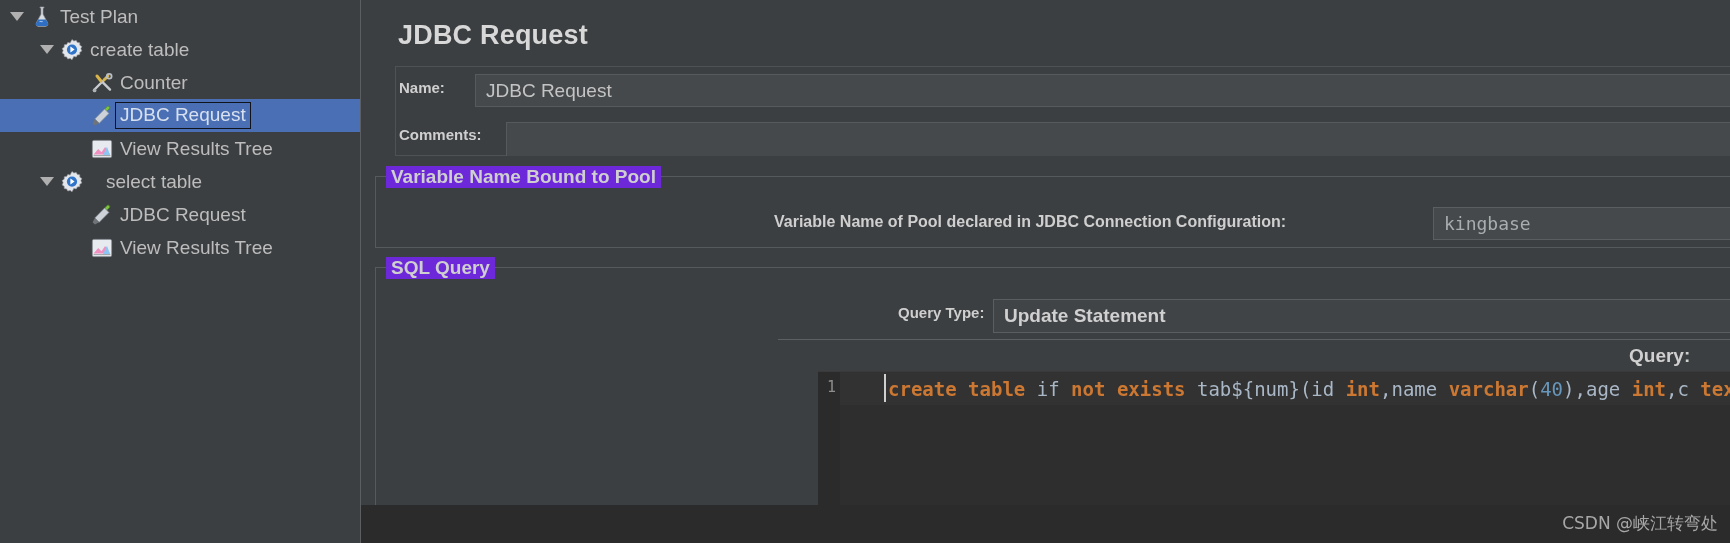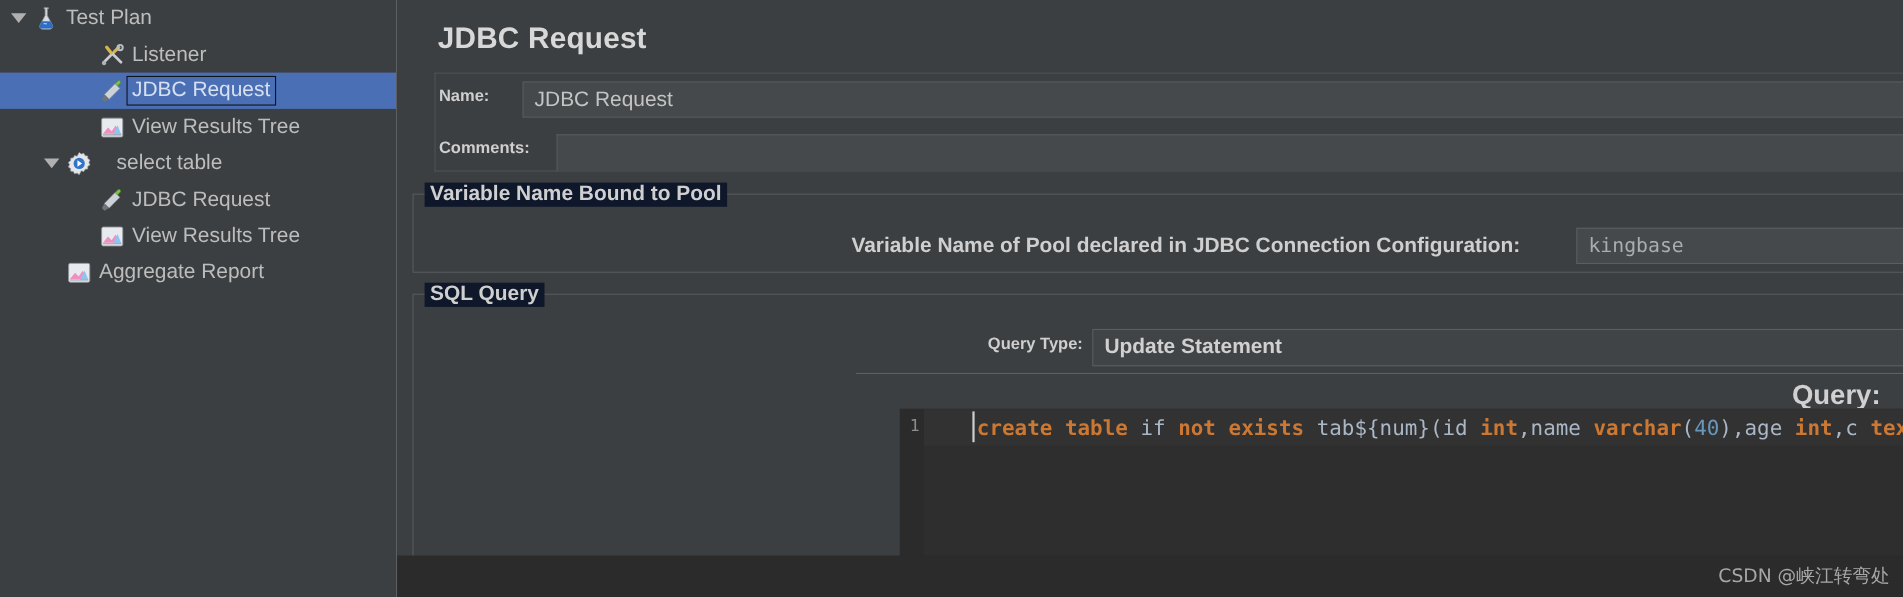--- a/index.html
+++ b/index.html
@@ -152,40 +152,40 @@
   
   .group {
     position: absolute;
     border: 1px solid #555a5c;
     box-sizing: border-box;
   }
   .group-title {
     position: absolute;
     top: -11px;
     left: 10px;
-    background: #0f172a;
+    background: #6d28d9;
     padding: 0 5px;
     color: #cfcfcf;
     font-weight: bold;
     font-size: 19px;
     font-stretch: condensed;
   }
   #pool-group {
     left: 14px;
     top: 176px;
     right: -40px;
     height: 72px;
   }
   #pool-row-label {
     position: absolute;
     left: 413px;
     top: 213px;
     color: #cfcfcf;
     font-weight: bold;
-    font-size: 19px;
+    font-size: 16px;
     font-stretch: condensed;
     white-space: nowrap;
   }
   #pool-input {
     position: absolute;
     left: 1072px;
     top: 207px;
     right: -40px;
     height: 33px;
     background: #45494b;
@@ -232,21 +232,21 @@
     padding-left: 10px;
     white-space: nowrap;
     overflow: hidden;
   }
   #query-label {
     position: absolute;
     left: 1268px;
     top: 345px;
     color: #d0d0d0;
     font-weight: bold;
-    font-size: 25px;
+    font-size: 19px;
     font-stretch: condensed;
   }
   #query-sep {
     position: absolute;
     left: 417px;
     top: 339px;
     right: -40px;
     height: 1px;
     background: #5c6062;
   }
@@ -342,29 +342,40 @@
             <span class="tri"></span>
           </span>
           <span class="tree-icon" style="left: 30px;"><svg viewBox="0 0 24 24" width="24" height="24">
               <path d="M10 2h4v1h-1v6.2l4.6 8.6c.9 1.7-.3 3.7-2.2 3.7H8.6c-1.9 0-3.1-2-2.2-3.7L11 9.2V3h-1V2z" fill="#d9dde2" stroke="#8a9099" stroke-width=".7"></path>
               <path d="M8.1 14.4h7.8l2 3.8c.7 1.3-.2 2.7-1.6 2.7H7.7c-1.4 0-2.3-1.4-1.6-2.7l2-3.8z" fill="#2e6fc4"></path>
               <path d="M9.6 16.6c.9-.5 2 .4 3 0" stroke="#cfe3ff" stroke-width=".9" fill="none"></path>
             </svg></span>
           <span class="tree-label" style="left: 60px;">Test Plan</span>
         </div>
         <div class="tree-row">
+          <span class="tree-toggle" style="left: 38px;">
+            <span class="tri"></span>
+          </span>
+          <span class="tree-icon" style="left: 60px;"><svg viewBox="0 0 24 24" width="24" height="24">
+              <path d="M12 1.6l1.9 1.5 2.3-.7 1.1 2.1 2.4.3.1 2.4 2 1.3-1 2.2 1 2.2-2 1.3-.1 2.4-2.4.3-1.1 2.1-2.3-.7L12 21.8l-1.9-1.5-2.3.7-1.1-2.1-2.4-.3-.1-2.4-2-1.3 1-2.2-1-2.2 2-1.3.1-2.4 2.4-.3 1.1-2.1 2.3.7L12 1.6z" fill="#e3e7eb" stroke="#9aa0a6" stroke-width=".6"></path>
+              <circle cx="12" cy="11.6" r="5.1" fill="#2f74c8"></circle>
+              <path d="M10.4 8.6l4.2 3-4.2 3z" fill="#ffffff"></path>
+            </svg></span>
+          <span class="tree-label" style="left: 90px;">create table</span>
+        </div>
+        <div class="tree-row">
           <span class="tree-icon" style="left: 90px;"><svg viewBox="0 0 24 24" width="24" height="24">
               <path d="M4 19l9-9" stroke="#c8ccd0" stroke-width="2.4" stroke-linecap="round"></path>
               <path d="M14 9l4-4" stroke="#d9b44a" stroke-width="3" stroke-linecap="round"></path>
               <path d="M20 18.6l-8-8" stroke="#c8ccd0" stroke-width="2.4" stroke-linecap="round"></path>
               <path d="M11 10l-4-5" stroke="#d9b44a" stroke-width="3" stroke-linecap="round"></path>
               <circle cx="19.2" cy="5.2" r="2.4" fill="none" stroke="#b9bec4" stroke-width="1.8"></circle>
               <circle cx="4.6" cy="19.4" r="1.9" fill="#aeb3b8"></circle>
             </svg></span>
-          <span class="tree-label" style="left: 120px;">Listener</span>
+          <span class="tree-label" style="left: 120px;">Counter</span>
         </div>
         <div class="tree-row selected">
           <span class="tree-icon" style="left: 90px;"><svg viewBox="0 0 24 24" width="24" height="24">
               <path d="M17.2 2.6c1.4-1.3 3.4.7 2.1 2.1l-2.5 2.6-2.2-2.2 2.6-2.5z" fill="#7ec241" stroke="#4d8a22" stroke-width=".7"></path>
               <path d="M14.6 5.1l4.3 4.3-9.7 9.8-4.3-4.3 9.7-9.8z" fill="#ccd2d8" stroke="#8e959c" stroke-width=".7"></path>
               <path d="M4.9 14.9l4.3 4.3-4.3 2.3-2.3-2.3 2.3-4.3z" fill="#6f7479"></path>
             </svg></span>
           <span class="tree-label label-box" style="left: 120px;">JDBC Request</span>
         </div>
         <div class="tree-row">
@@ -396,29 +407,20 @@
           <span class="tree-label" style="left: 120px;">JDBC Request</span>
         </div>
         <div class="tree-row">
           <span class="tree-icon" style="left: 90px;"><svg viewBox="0 0 24 24" width="24" height="24">
               <rect x="2.4" y="3.4" width="19.2" height="17.2" rx="1.5" fill="#e7ebef" stroke="#8e959c" stroke-width=".8"></rect>
               <path d="M3.6 17.6l4.6-5.6 3.3 3.3 3.6-5.2 4.9 7.5z" fill="#f08fc0"></path>
               <path d="M12.8 18.4l4.2-8.6 3.2 8.6z" fill="#8cc5f2"></path>
               <path d="M3.6 18.6h16.8" stroke="#9aa0a6" stroke-width="1"></path>
             </svg></span>
           <span class="tree-label" style="left: 120px;">View Results Tree</span>
-        </div>
-        <div class="tree-row">
-          <span class="tree-icon" style="left: 60px;"><svg viewBox="0 0 24 24" width="24" height="24">
-              <rect x="2.4" y="3.4" width="19.2" height="17.2" rx="1.5" fill="#e7ebef" stroke="#8e959c" stroke-width=".8"></rect>
-              <path d="M3.6 17.6l4.6-5.6 3.3 3.3 3.6-5.2 4.9 7.5z" fill="#f08fc0"></path>
-              <path d="M12.8 18.4l4.2-8.6 3.2 8.6z" fill="#8cc5f2"></path>
-              <path d="M3.6 18.6h16.8" stroke="#9aa0a6" stroke-width="1"></path>
-            </svg></span>
-          <span class="tree-label" style="left: 90px;">Aggregate Report</span>
         </div>
       </div>
     <div id="tree-divider"></div>
   </div>
 
   <div id="content-panel">
 
     <div id="panel-title">JDBC Request</div>
 
     <div id="name-block"></div>

